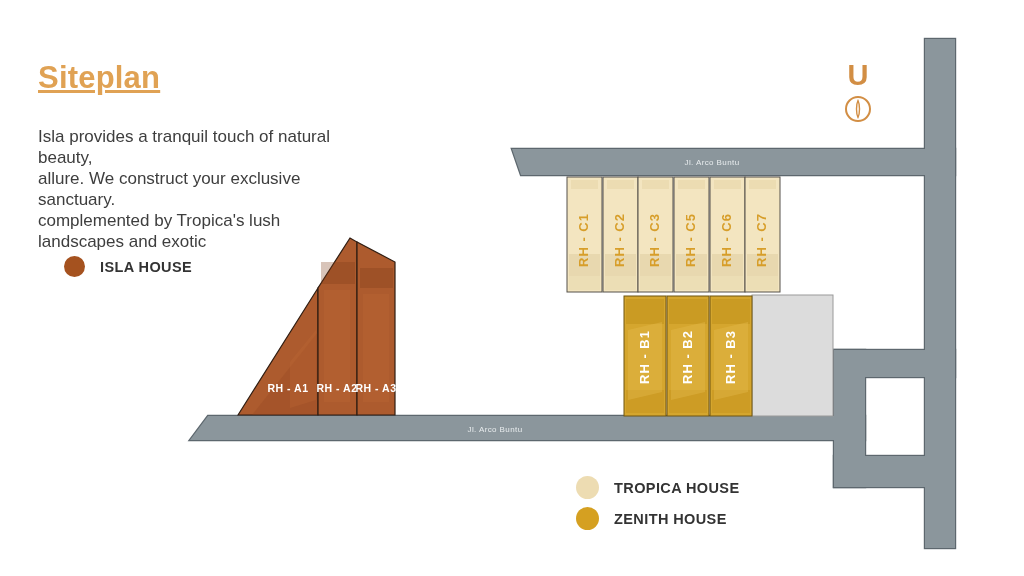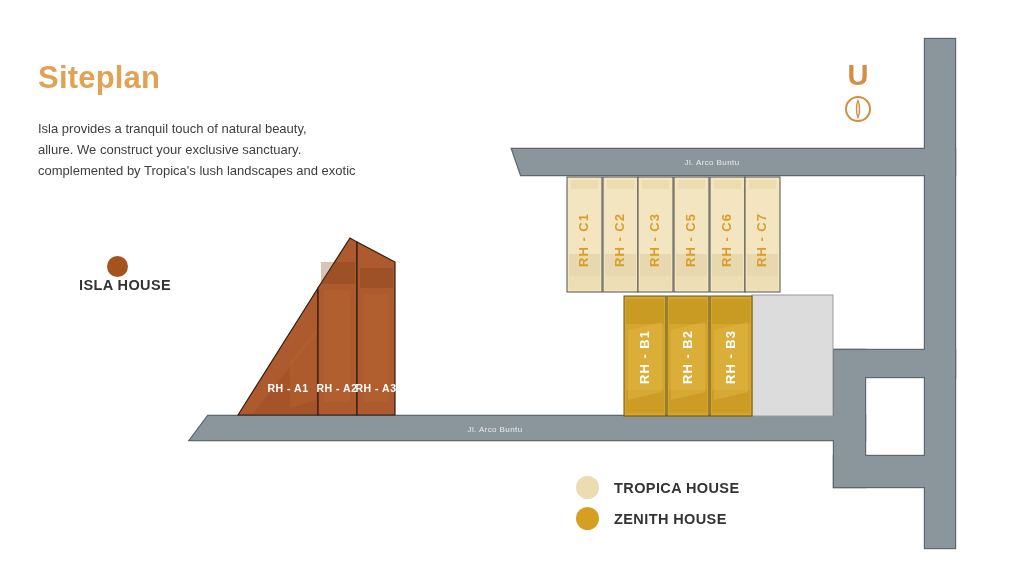--- a/index.html
+++ b/index.html
@@ -14,31 +14,32 @@
   }
   .map-svg { position: absolute; left: 0; top: 0; z-index: 1; }
 
   
   .header { position: absolute; left: 38px; top: 60px; z-index: 2; width: 330px; }
   .page-title {
     font-size: 31px;
     font-weight: 600;
     letter-spacing: 0.2px;
     color: #E0A254;
-  }
-  .page-desc { margin-top: 22px; font-size: 13px; line-height: 21px; color: #3E3E3E; }
+    text-decoration: underline;
+  }
+  .page-desc { margin-top: 30px; font-size: 17px; line-height: 21px; color: #3E3E3E; }
 
   
   .compass { position: absolute; left: 840px; top: 60px; z-index: 2; width: 36px; text-align: center; }
   .compass-letter { font-size: 29px; font-weight: 600; color: #D28E44; line-height: 30px; }
   .compass-icon { margin-top: 4px; }
 
   
   .legend-item { position: absolute; z-index: 2; display: flex; align-items: center; }
-  .legend-isla { left: 64px; top: 256px; flex-direction: column; }
+  .legend-isla { left: 64px; top: 256px; }
   .legend-tropica { left: 576px; top: 476px; }
   .legend-zenith { left: 576px; top: 507px; }
   .legend-label {
     margin-left: 15px;
     font-size: 14.5px;
     font-weight: 700;
     letter-spacing: 0.4px;
     color: #333333;
   }
 

